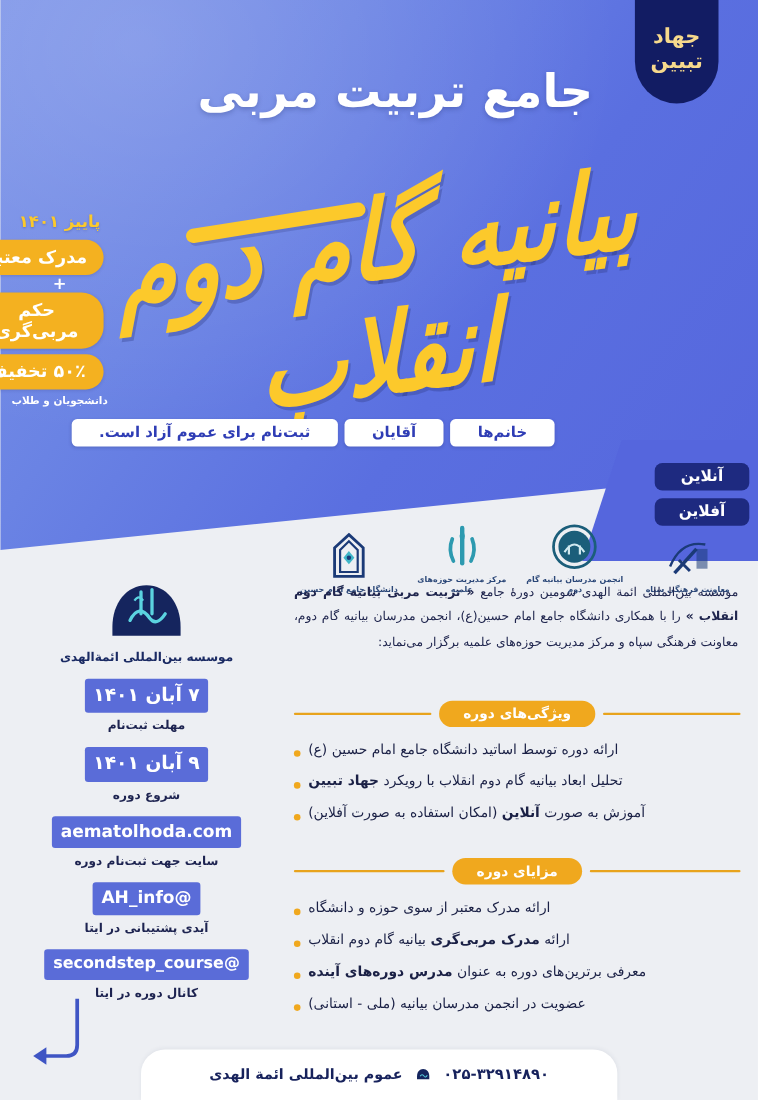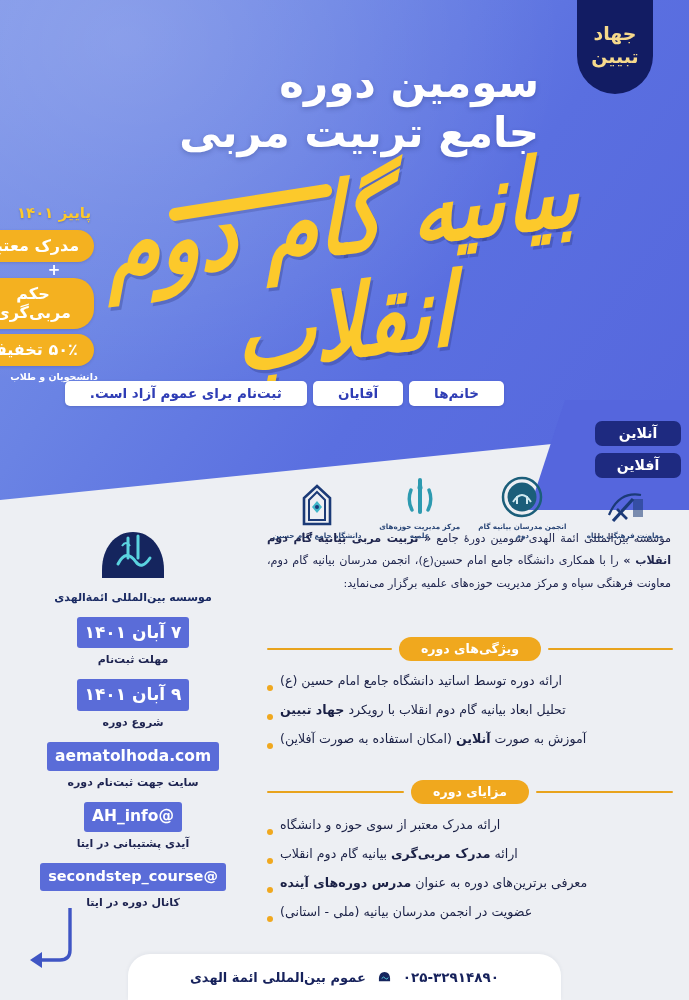--- a/index.html
+++ b/index.html
@@ -116,21 +116,20 @@
     z-index: 5;
   }
 
   
   .promo-col {
     position: absolute;
     top: 192px; left: 0;
     width: 108px;
     z-index: 6;
     text-align: center;
-    margin-top: 12px;
   }
   .promo-season {
     color: #fcc92b;
     font-size: 15px;
     font-weight: bold;
     margin-bottom: 8px;
     text-shadow: 0 1px 2px rgba(30,40,100,0.3);
   }
   .promo-pill {
     position: relative;
@@ -262,21 +261,21 @@
   .bullets {
     position: absolute;
     z-index: 5;
     right: 18px;
     width: 404px;
     direction: rtl;
   }
   .bullet-row {
     display: flex;
     flex-direction: row;
-    align-items: flex-end;
+    align-items: center;
     justify-content: flex-end;
     gap: 7px;
     margin-bottom: 10px;
   }
   .bullet-dot {
     width: 6px; height: 6px;
     background: #f0a81e;
     border-radius: 50%;
     margin-top: 7px;
     flex: 0 0 auto;
@@ -361,21 +360,20 @@
 
   <div class="header-blue"></div>
   <div class="side-tab"></div>
 
   <div class="jihad-badge">
     <span>جهاد</span>
     <span>تبیین</span>
   </div>
 
   <div class="title-block">
-    <div class="title-l1">سومین دوره</div>
     <div class="title-l2">جامع تربیت مربی</div>
   </div>
 
   <div class="calli-bar"></div>
   <div class="calligraphy">
     <span class="calli-text">بیانیه گام دوم انقلاب</span>
   </div>
 
   <div class="promo-col">
     <div class="promo-season">پاییز ۱۴۰۱</div>

